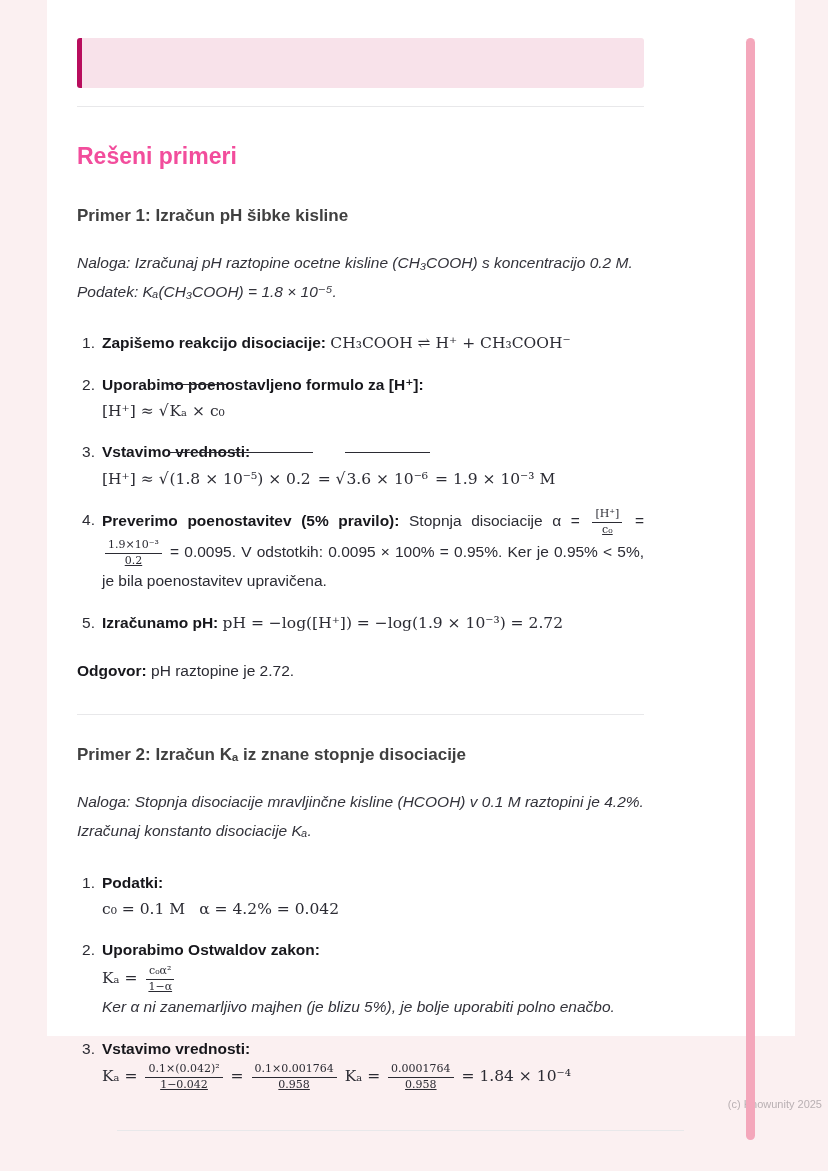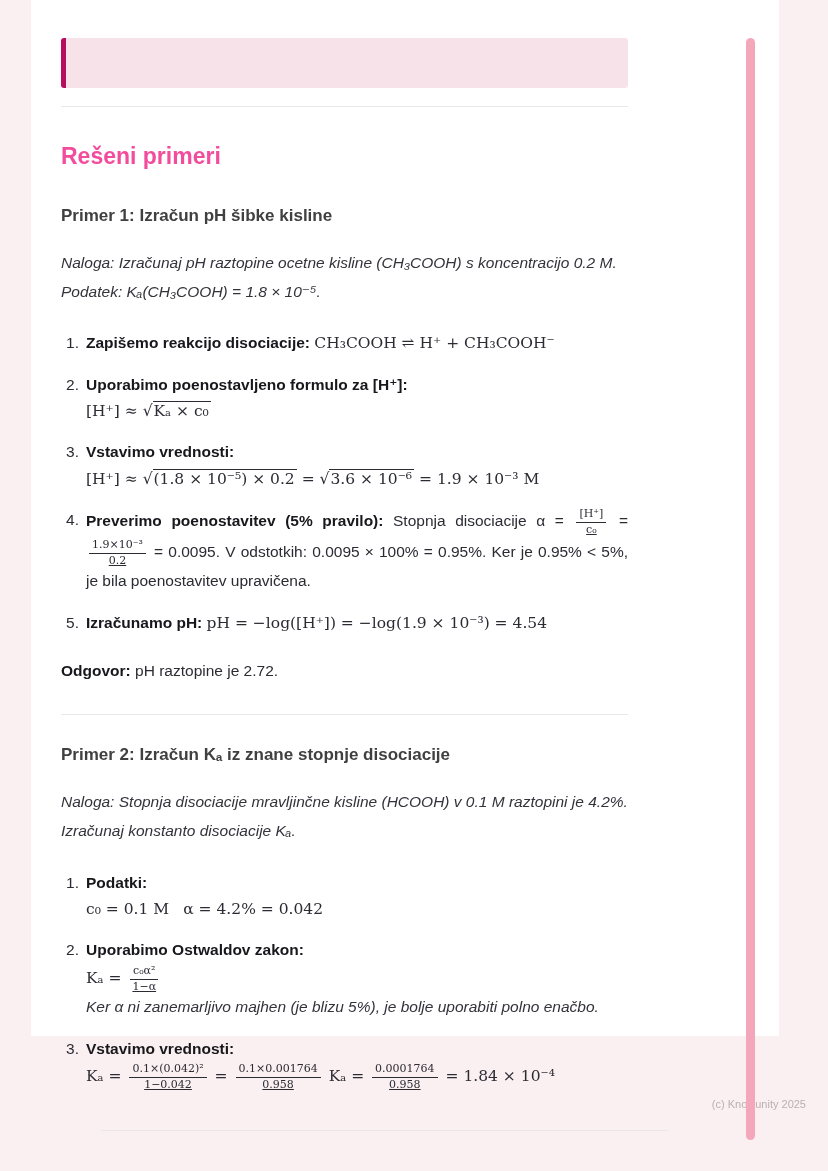--- a/index.html
+++ b/index.html
@@ -5,21 +5,21 @@
   * { box-sizing: border-box; }
   html, body {
     margin: 0; padding: 0;
     width: 828px; height: 1171px;
     background: #fbf0f1;
     font-family: "Liberation Sans", "DejaVu Sans", sans-serif;
     overflow: hidden;
   }
   .card {
     position: absolute;
-    left: 31px; top: 0;
+    left: 47px; top: 0;
     width: 748px; height: 1036px;
     background: #ffffff;
   }
   .content {
     position: relative;
     padding: 38px 151px 0 30px;
     color: #2b2b33;
     font-size: 15.5px;
     line-height: 1.7;
   }
@@ -71,21 +71,21 @@
   .math {
     font-family: "DejaVu Serif", "DejaVu Sans", serif;
     font-size: 15.5px;
     white-space: nowrap;
   }
   .formula {
     margin: 13px 0 5px 0;
   }
   .rad {
     border-top: 1.4px solid #2b2b33;
-    padding: 0 2px 0 1px;
+    padding: 17px 2px 0 1px;
   }
   .frac {
     display: inline-flex;
     flex-direction: column;
     align-items: center;
     vertical-align: middle;
     font-size: 11px;
     line-height: 1.35;
     margin: 0 3px;
   }
@@ -183,21 +183,21 @@
                 <span class="fden">0.2</span>
               </span>
             <span>= 0.0095. V odstotkih: 0.0095 × 100% = 0.95%. Ker je 0.95% &lt; 5%, je bila poenostavitev upravičena.</span>
           </p>
         </div>
       </div>
 
       <div class="li">
         <span class="li-num">5.</span>
         <div class="li-body">
-          <p><strong>Izračunamo pH:</strong> <span class="math">pH = −log([H⁺]) = −log(1.9 × 10⁻³) = 4.54</span></p>
+          <p><strong>Izračunamo pH:</strong> <span class="math">pH = −log([H⁺]) = −log(1.9 × 10⁻³) = 2.72</span></p>
         </div>
       </div>
 
     </div>
 
     <p class="answer"><strong>Odgovor:</strong> <span>pH raztopine je 2.72.</span></p>
 
     <hr class="divider mid">
 
     <h2 class="primer-heading">Primer 2: Izračun Kₐ iz znane stopnje disociacije</h2>

